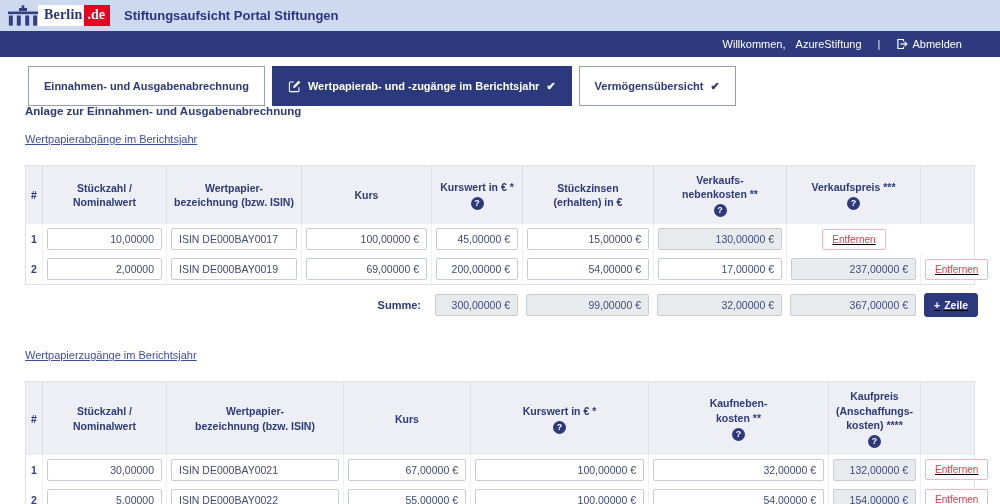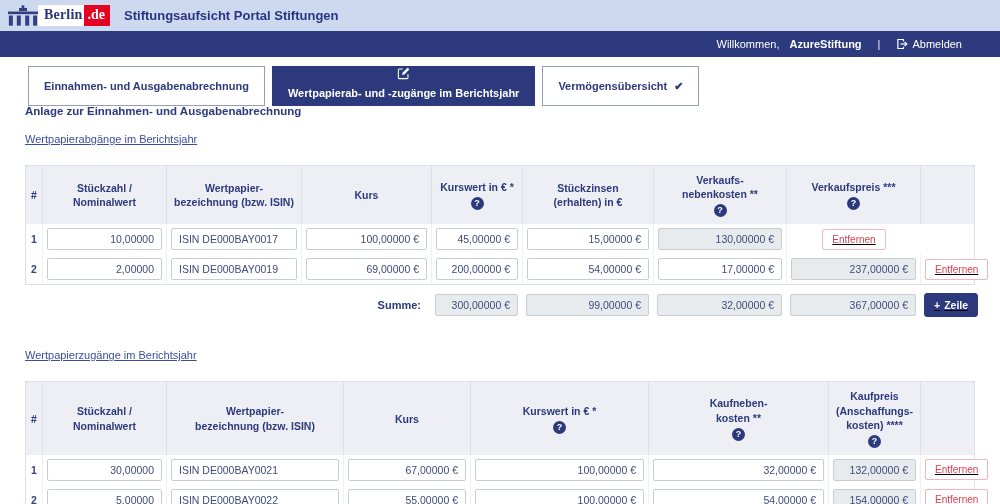--- a/index.html
+++ b/index.html
@@ -21,31 +21,31 @@
   .logo-de {
     background:#e40422; color:#ffffff; font-weight:bold; font-size:14px;
     padding:2px 5px 3px 4px; margin-left:-4px;
   }
   .app-title { margin-left:14px; color:#2a3480; font-weight:bold; font-size:13px; }
   
   .userbar {
     height:26px; background:#2d3b7e; color:#fff; font-size:11px;
     display:flex; align-items:center; justify-content:flex-end; padding-right:38px; gap:10px;
   }
-  .userbar b { font-weight:bold; }
+  .userbar b { font-weight:normal; }
   .userbar .sep { margin:0 6px; opacity:.9; }
   .logout { display:flex; align-items:center; gap:4px; color:#fff; text-decoration:none; cursor:pointer; }
   
   .tabs { display:flex; gap:7px; padding:9px 0 0 28px; height:35px; }
   .tab {
     border:1px solid #959db8; background:#fff; color:#2c3a7d; font-weight:bold;
     font-size:11px; padding:0 15px; height:40px; display:flex; align-items:center; gap:7px;
     cursor:pointer; white-space:nowrap;
   }
-  .tab.active { background:#2c3a7d; color:#fff; border-color:#2c3a7d;flex-direction:column; }
+  .tab.active { background:#2c3a7d; color:#fff; border-color:#2c3a7d; }
   .tab .check { font-size:11px; }
   
   .notice-row {
     text-align:right; padding:8px 30px 9px 0; border-bottom:1px solid #ebebeb;
     color:#c0192e; font-size:11px;
   }
   .info-icon {
     display:inline-block; width:12px; height:12px; border-radius:50%; background:#c0192e;
     color:#fff; font-size:9px; font-weight:bold; line-height:12px; text-align:center;
     margin-right:4px; vertical-align:-1px; font-style:italic;

